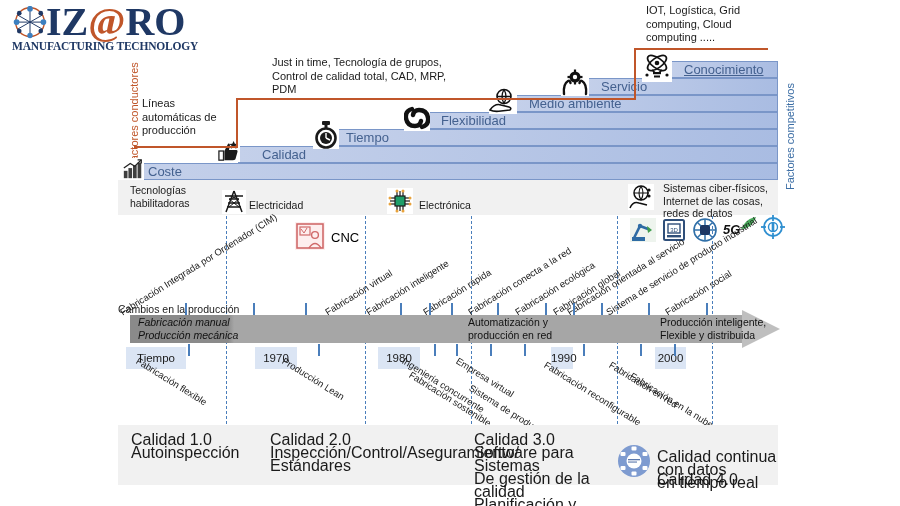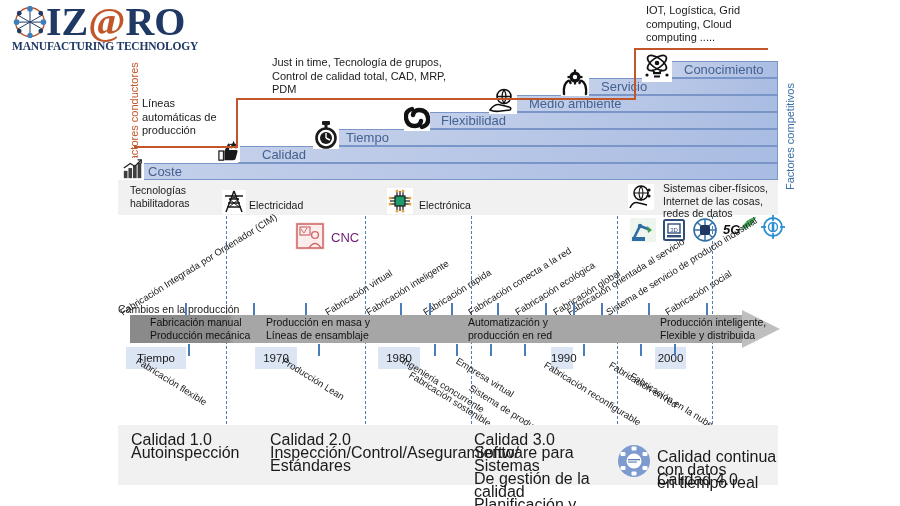--- a/index.html
+++ b/index.html
@@ -129,21 +129,21 @@
     position:absolute;
     font-size:9.5px;color:#1a1a1a;
     white-space:nowrap;
     transform-origin:0 0;
   }
   .diag.up{transform:rotate(-32deg);}      
   .diag.dn{transform:rotate(32deg);}       
 
   
   .cnc-label{
-    position:absolute;font-size:13px;color:#701a75;
+    position:absolute;font-size:13px;color:#000000;
   }
 
   
   .qual-band{
     position:absolute;left:118px;top:425px;width:660px;height:60px;
     background:#f1f1f1;
   }
   .qual-txt{
     position:absolute;font-size:16px;line-height:13px;
     color:#1a1a1a;white-space:pre-line;
@@ -244,21 +244,21 @@
   <svg class="bar-icon" style="left:642px;top:52px;width:30px;height:30px;background:#fff;" viewBox="0 0 30 30">
     <ellipse cx="15" cy="11" rx="11" ry="5" fill="none" stroke="#111" stroke-width="1.7" transform="rotate(35 15 11)"></ellipse>
     <ellipse cx="15" cy="11" rx="11" ry="5" fill="none" stroke="#111" stroke-width="1.7" transform="rotate(-35 15 11)"></ellipse>
     <circle cx="15" cy="11" r="2.3" fill="#111"></circle>
     <path d="M10 18 Q15 24 20 18" fill="none" stroke="#111" stroke-width="1.7"></path>
     <rect x="11" y="20" width="8" height="2.2" fill="#111"></rect>
     <rect x="12" y="23.5" width="6" height="2" fill="#111"></rect>
     <circle cx="5" cy="23" r="1.6" fill="#111"></circle>
     <circle cx="25" cy="23" r="1.6" fill="#111"></circle>
   </svg>
-  <div class="bar-label" style="left:684px;top:61px;">Conocimiento</div>
+  <div class="bar-label" style="left:684px;top:61px;text-decoration:underline;">Conocimiento</div>
 
   <div class="abs orange-line oh" style="left:134px;top:146px;width:104px;"></div>
   <div class="abs orange-line ov" style="left:236px;top:98px;height:50px;"></div>
   <div class="abs orange-line oh" style="left:236px;top:98px;width:400px;"></div>
   <div class="abs orange-line ov" style="left:634px;top:48px;height:52px;"></div>
   <div class="abs orange-line oh" style="left:634px;top:48px;width:134px;"></div>
 
   <div class="callout" style="left:272px;top:56px;width:220px;">Just in time, Tecnología de grupos,
 Control  de calidad total, CAD, MRP,
 PDM</div>
@@ -397,24 +397,22 @@
   <div class="tick" style="left:545px;top:303px;height:12px;"></div>
   <div class="tick" style="left:573px;top:303px;height:12px;"></div>
   <div class="tick" style="left:601px;top:303px;height:12px;"></div>
   <div class="tick" style="left:648px;top:303px;height:12px;"></div>
   <div class="tick" style="left:706px;top:303px;height:12px;"></div>
 
   <div class="abs" style="left:118px;top:303px;font-size:10.5px;">Cambios en la producción</div>
   <div class="tl-arrow">
     <div class="tl-body"></div>
     <div class="tl-head"></div>
-    <div class="tl-seg" style="left:20px;width:130px;">Fabricación manual
+    <div class="tl-seg" style="left:8px;width:130px;font-style:italic;">Fabricación manual
 Producción mecánica</div>
-    <div class="tl-seg" style="left:136px;width:150px;">Producción en masa y
-Líneas de ensamblaje</div>
     <div class="tl-seg" style="left:530px;width:140px;">Producción inteligente,
 Flexible y distribuida</div>
     <div class="tl-seg" style="left:338px;width:140px;">Automatización y
 producción en red</div>
   </div>
 
   <div class="yearbox" style="left:126px;width:60px;">Tiempo</div>
   <div class="yearbox" style="left:255px;width:42px;">1970</div>
   <div class="yearbox" style="left:378px;width:42px;">1980</div>
   <div class="yearbox" style="left:551px;width:22px;">1990</div>

